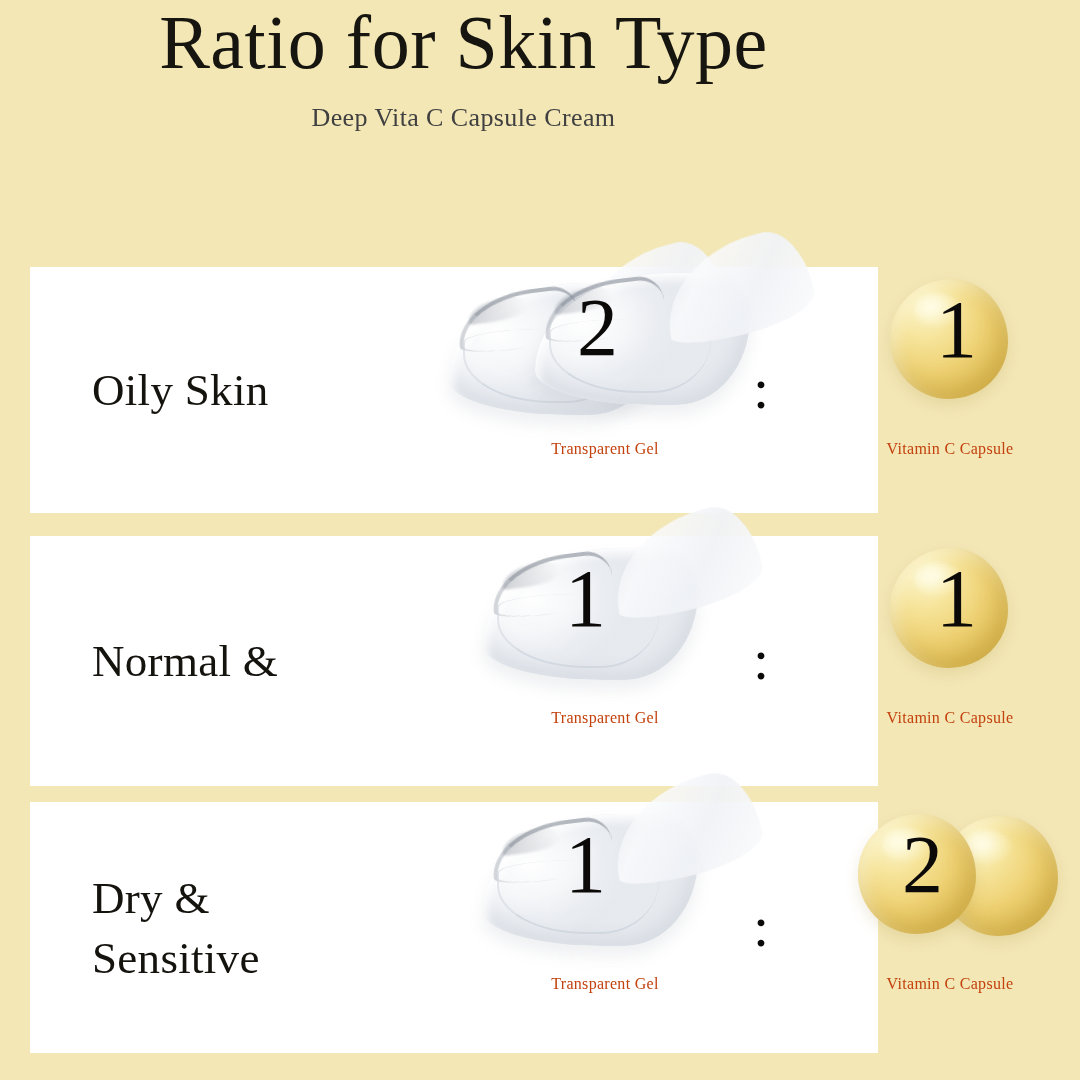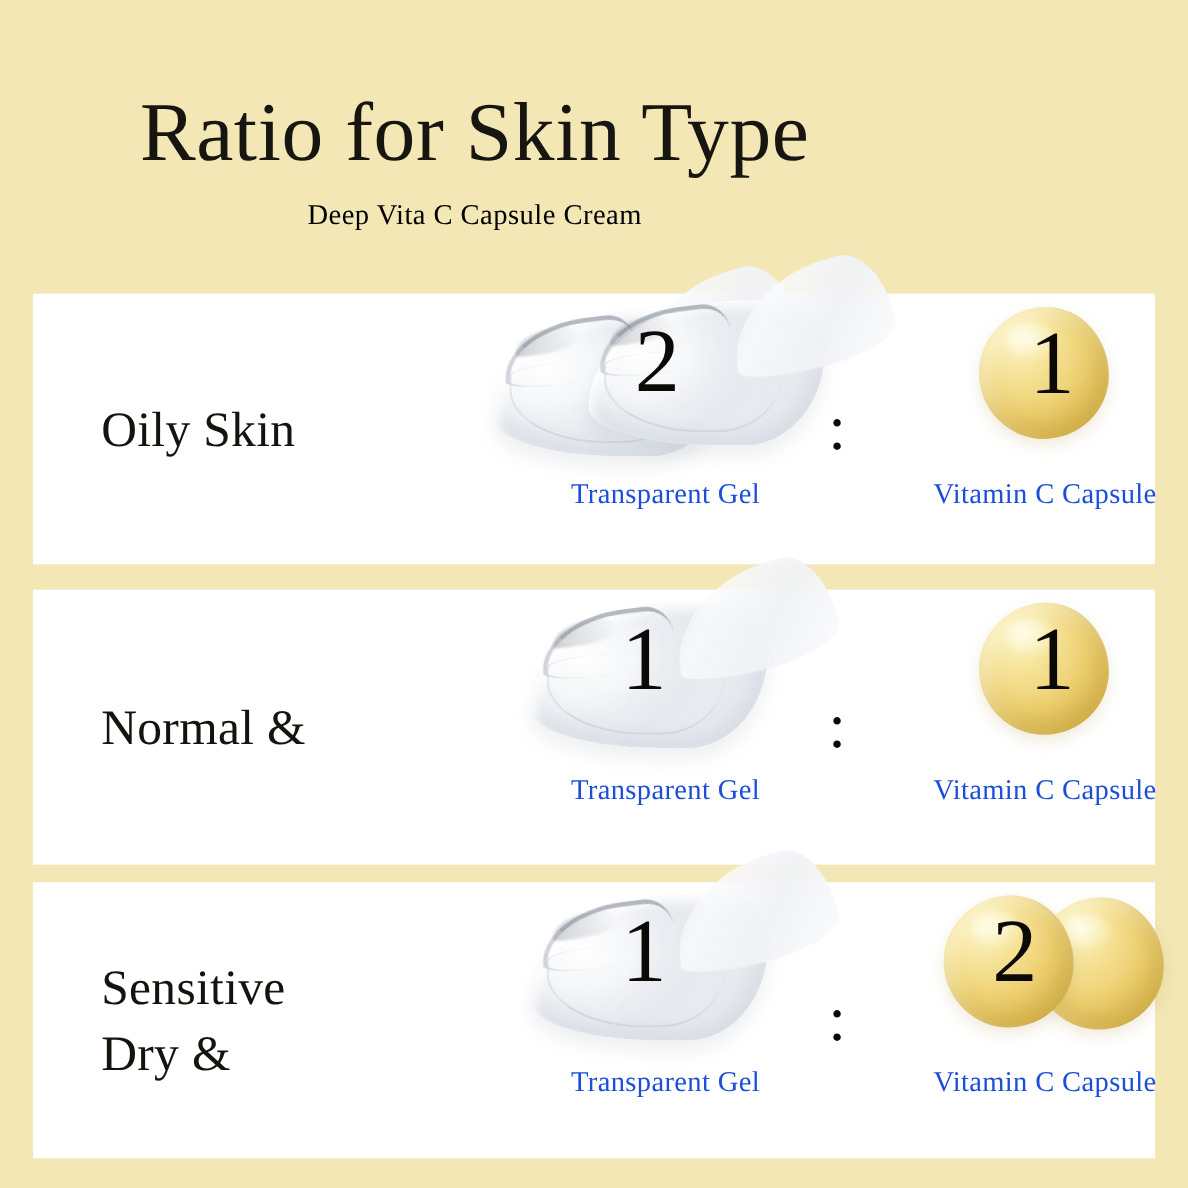--- a/index.html
+++ b/index.html
@@ -11,52 +11,52 @@
     height: 1080px;
     background: #F3E7B6;
     font-family: "Liberation Serif", "DejaVu Serif", serif;
     overflow: hidden;
     position: relative;
   }
 
   
   .header {
     width: 863px;
-    padding-top: 78px;
     text-align: center;
+    margin-left: 32px;
   }
   .page-title {
     font-family: "Liberation Serif", "DejaVu Serif", serif;
     font-size: 76px;
     line-height: 84px;
     font-weight: 400;
     color: #17150f;
     letter-spacing: 0.5px;
     margin: 0;
   }
   .page-subtitle {
     font-family: "Liberation Serif", "DejaVu Serif", serif;
     font-size: 26px;
     line-height: 32px;
     font-weight: 400;
-    color: #000000;
+    color: #404040;
     letter-spacing: 0.4px;
     margin: 18px 0 0 0;
   }
 
   
   .cards {
     position: absolute;
     left: 30px;
     top: 267px;
     width: 1020px;
   }
   .ratio-card {
     position: relative;
-    width: 1020px;
+    width: 848px;
     background: #ffffff;
     display: flex;
     align-items: center;
     box-sizing: border-box;
   }
   .card-1 { height: 246px; margin-bottom: 20px; }
   .card-2 { height: 250px; margin-bottom: 16px; margin-top: 23px; }
   .card-3 { height: 251px; margin-bottom: 0; }
 
   .skin-type-label {
@@ -97,23 +97,23 @@
     font-family: "Liberation Serif", "DejaVu Serif", serif;
     font-size: 82px;
     line-height: 82px;
     color: #0b0a08;
     font-weight: 400;
   }
 
   .item-caption {
     margin-top: 10px;
     font-family: "Liberation Serif", "DejaVu Serif", serif;
-    font-size: 26px;
+    font-size: 16px;
     line-height: 24px;
-    color: #1d4ed8;
+    color: #c2410c;
     letter-spacing: 0.3px;
     white-space: nowrap;
   }
 
   
   .gel {
     position: absolute;
     width: 215px;
     height: 132px;
     background:
@@ -307,22 +307,22 @@
           <span class="count-number count-cap">1</span>
         </div>
         <div class="item-caption">Vitamin C Capsule</div>
       </div>
 
     </div>
   </div>
 
   <div class="ratio-card card-3">
     <div class="skin-type-label">
+      <span class="line">Dry &amp;</span>
       <span class="line">Sensitive</span>
-      <span class="line">Dry &amp;</span>
     </div>
     <div class="ratio-area">
 
       <div class="visual-group group-gel">
         <div class="art-stage">
           <div class="gel gel-a">
             <span class="gel-sheen"></span>
             <span class="gel-inner"></span>
           </div>
           <span class="count-number count-gel">1</span>

